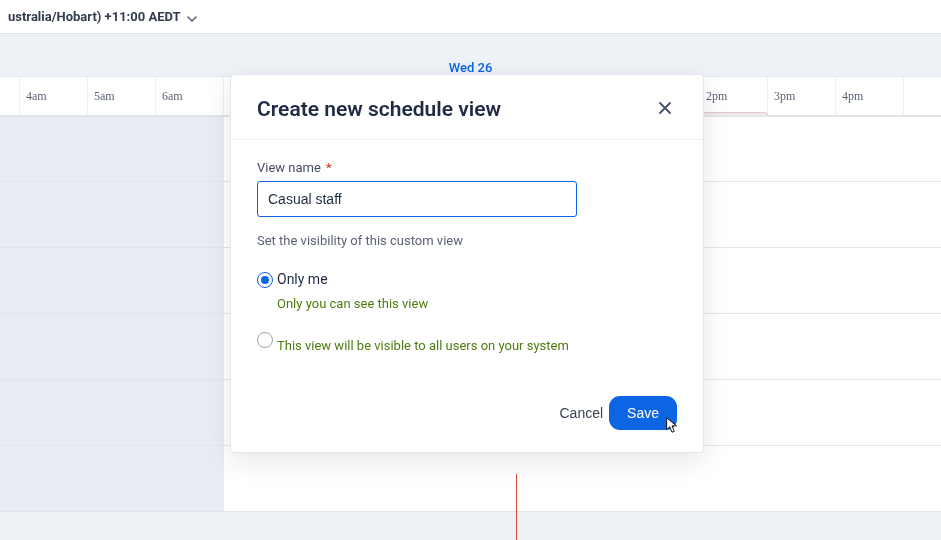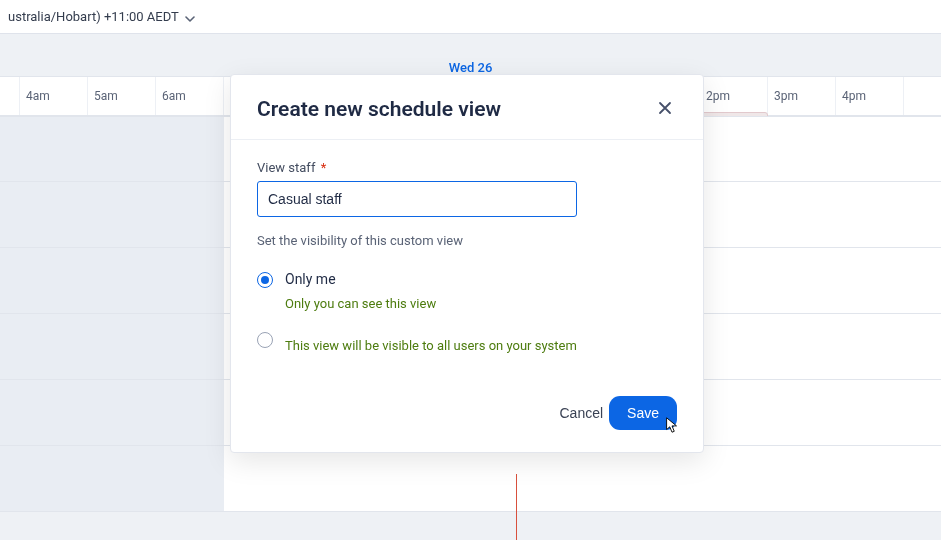--- a/index.html
+++ b/index.html
@@ -18,21 +18,21 @@
     height: 34px;
     width: 100%;
     background: #fff;
     border-bottom: 1px solid #dfe3eb;
     display: flex;
     align-items: center;
     padding: 0 8px;
     font-size: 13px;
     color: #333c4d;
   }
-  .tz-select { display: inline-flex; align-items: center; gap: 6px; cursor: pointer; }
+  .tz-select { display: inline-flex; align-items: center; gap: 6px; cursor: pointer; font-weight: bold; }
   .chevron-down { width: 10px; height: 10px; display: inline-block; }
 
   
   .timeline-region {
     position: relative;
     width: 100%;
     height: calc(100% - 34px);
     background: #eef1f5;
   }
   .date-header {
@@ -60,20 +60,21 @@
     display: flex;
   }
   .time-ruler .hour {
     width: 68px;
     height: 100%;
     border-right: 1px solid #edf0f5;
     font-size: 12px;
     color: #5a6376;
     padding: 12px 0 0 6px;
     flex: 0 0 68px;
+    font-family: Liberation Serif, serif;
   }
   .hour-spacer-left { width: 20px; flex: 0 0 20px; border-right: 1px solid #edf0f5; }
 
   
   .rows {
     position: absolute;
     top: 82px;
     left: 0;
     right: 0;
     bottom: 0;
@@ -196,21 +197,21 @@
   .section-sub {
     font-size: 13px;
     color: #5a6376;
     margin-top: 16px;
   }
 
   .radio-group { margin-top: 22px; }
   .radio-item {
     display: flex;
     align-items: flex-start;
-    gap: 12px;
+    gap: 4px;
     margin-bottom: 18px;
     cursor: pointer;
   }
   .radio-control {
     width: 16px; height: 16px;
     border: 1.6px solid #9aa3b5;
     border-radius: 50%;
     margin-top: 2px;
     position: relative;
     flex: 0 0 16px;
@@ -327,21 +328,21 @@
         <span>
           <svg viewBox="0 0 16 16" width="16" height="16">
               <path d="M3 3 L13 13 M13 3 L3 13" stroke="#46506a" stroke-width="1.8" stroke-linecap="round"></path>
             </svg>
         </span>
       </button>
     </div>
 
     <div class="modal-body">
       <div class="field-label">
-        <span>View staff</span>
+        <span>View name</span>
         <span class="required-star">*</span>
       </div>
       <input class="text-input" type="text" value="Casual staff" style="">
 
       <div class="section-sub">Set the visibility of this custom view</div>
 
       <div class="radio-group">
         <div class="radio-item">
           <div class="radio-control selected"></div>
           <div>

